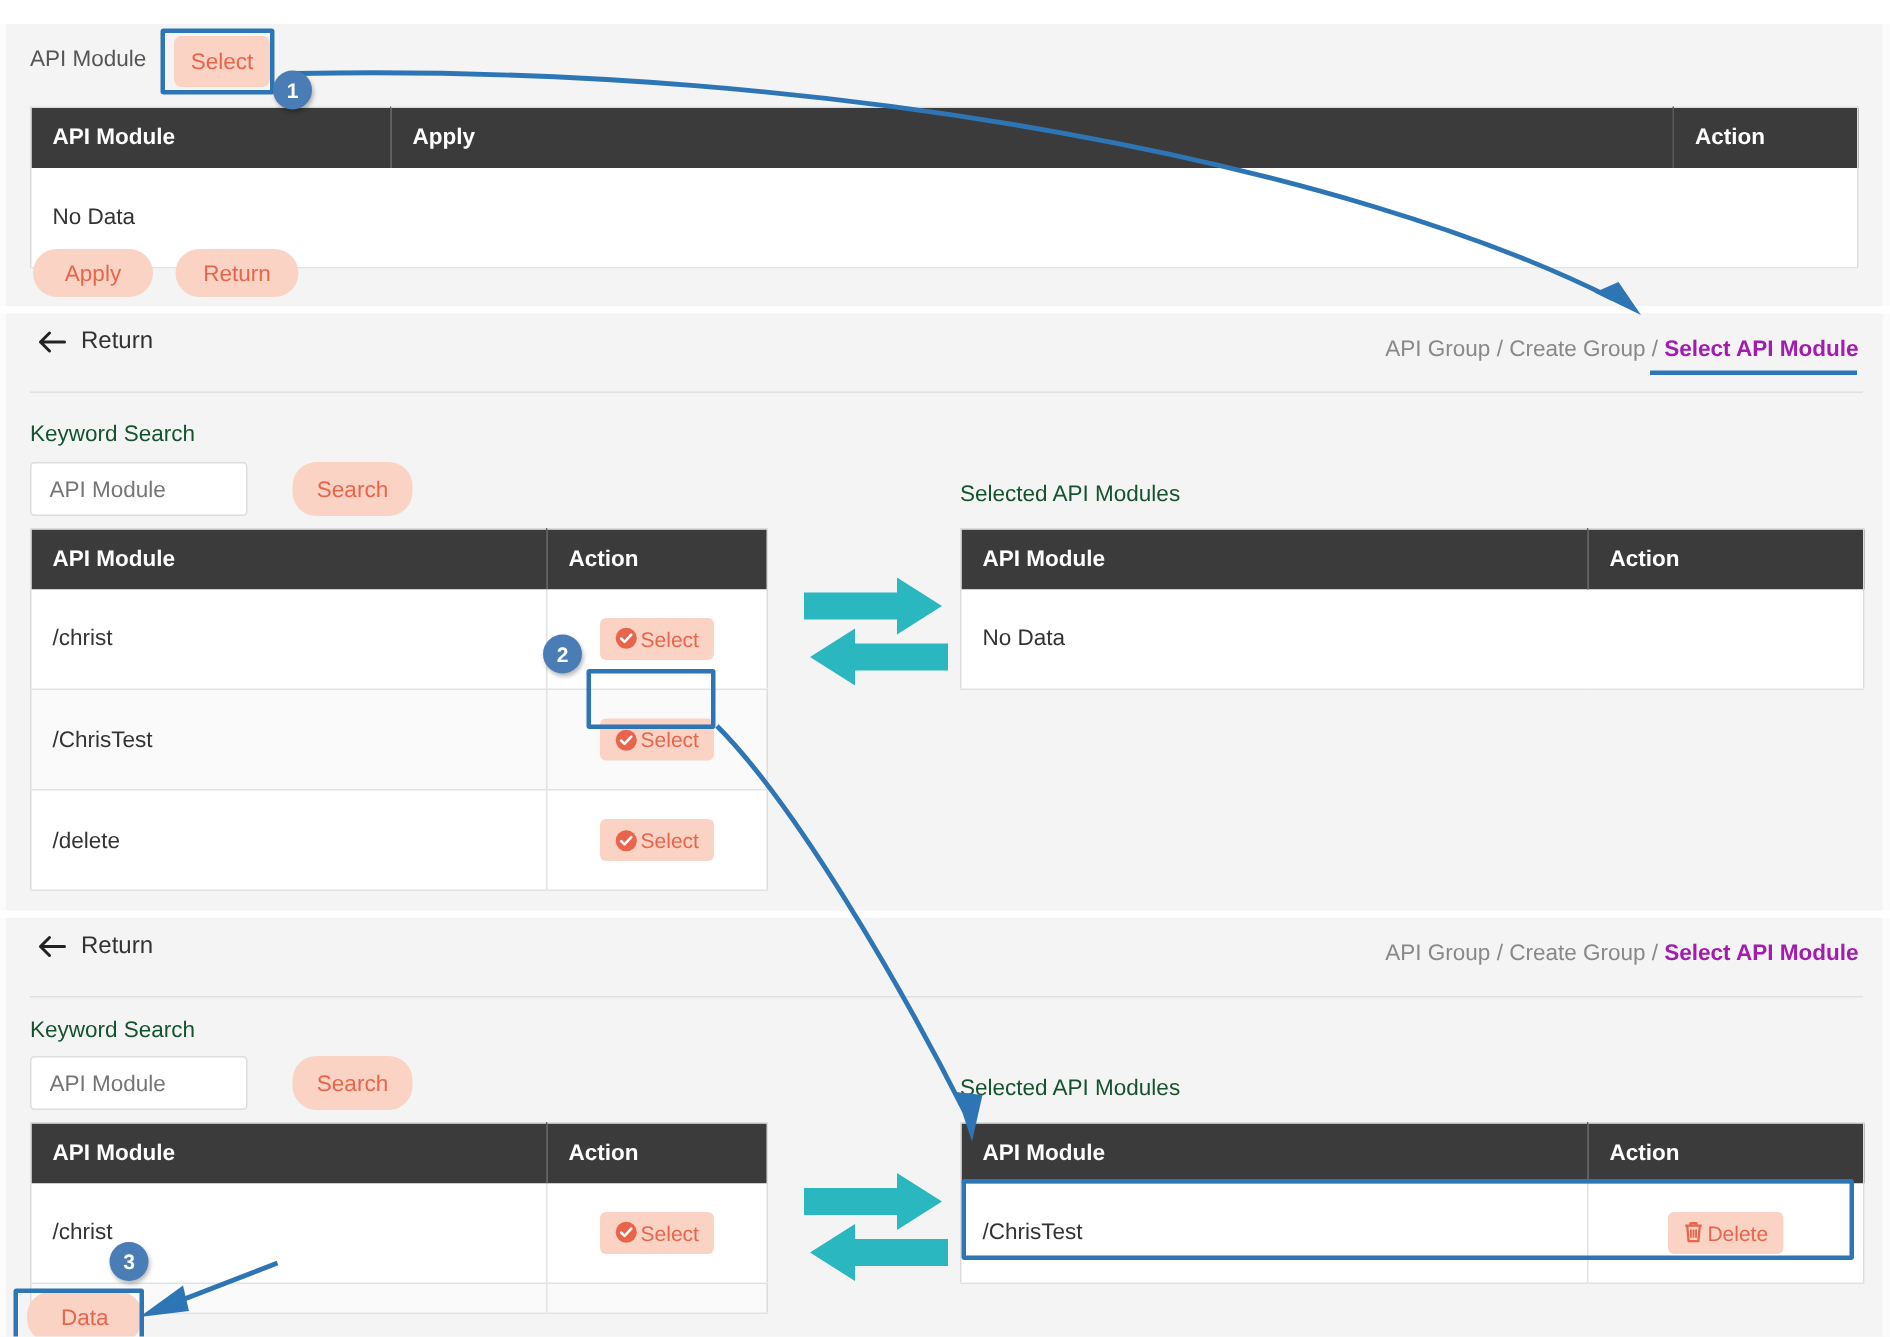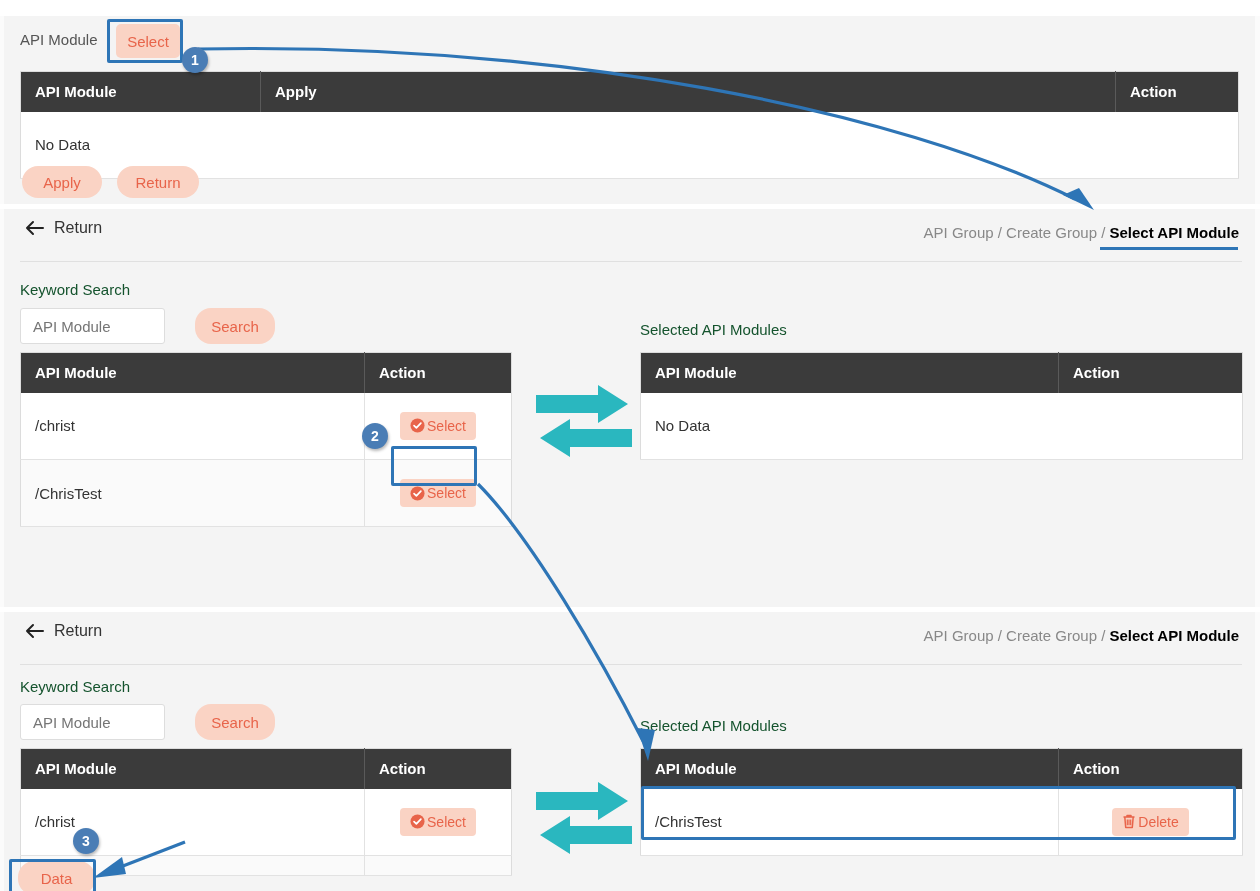--- a/index.html
+++ b/index.html
@@ -106,21 +106,21 @@
     box-shadow: 1px 2px 3px rgba(0,0,0,.28);
   }
   .overlay-svg {
     position: absolute; left: 0; top: 0;
     width: 1260px; height: 891px;
     pointer-events: none;
   }
   .underline-blue {
     position: absolute; background: #2e75b6; height: 3px;
   }
-  .crumb-cur { color: #000000; font-weight: bold; }
+  .crumb-cur { color: #a21caf; font-weight: bold; }
 </style>
 </head>
 <body>
 
 <div class="page">
 
   <div class="edge-left"></div>
   <div class="edge-right"></div>
 
   <div class="panel" style="left:4px; top:0; width:1251px; height:190px;">
@@ -215,20 +215,34 @@
               <span class="ic">
                 <svg width="15" height="15" viewBox="0 0 16 16">
                     <circle cx="8" cy="8" r="7.5" fill="#e8644a"></circle>
                 <path d="M4.3 8.2 L6.8 10.6 L11.6 5.4" stroke="#fff" stroke-width="1.8" fill="none" stroke-linecap="round" stroke-linejoin="round"></path>
                   </svg>
               </span>
               <span>Select</span>
             </button>
           </td>
         </tr>
+        <tr>
+          <td>/delete</td>
+          <td class="cell-center">
+            <button class="btn btn-sq">
+              <span class="ic">
+                <svg width="15" height="15" viewBox="0 0 16 16">
+                    <circle cx="8" cy="8" r="7.5" fill="#e8644a"></circle>
+                <path d="M4.3 8.2 L6.8 10.6 L11.6 5.4" stroke="#fff" stroke-width="1.8" fill="none" stroke-linecap="round" stroke-linejoin="round"></path>
+                  </svg>
+              </span>
+              <span>Select</span>
+            </button>
+          </td>
+        </tr>
       </tbody>
     </table>
 
     <div style="position:absolute; left:532px; top:176px;">
       <svg width="96" height="72" viewBox="0 0 96 72">
         <g fill="#2ab7bf">
           <path d="M0 10 h62 v-10 l30 19 -30 19 v-10 h-62 z"></path>
           <path d="M96 44 h-62 v-10 l-30 19 30 19 v-10 h62 z"></path>
         </g>
       </svg>

